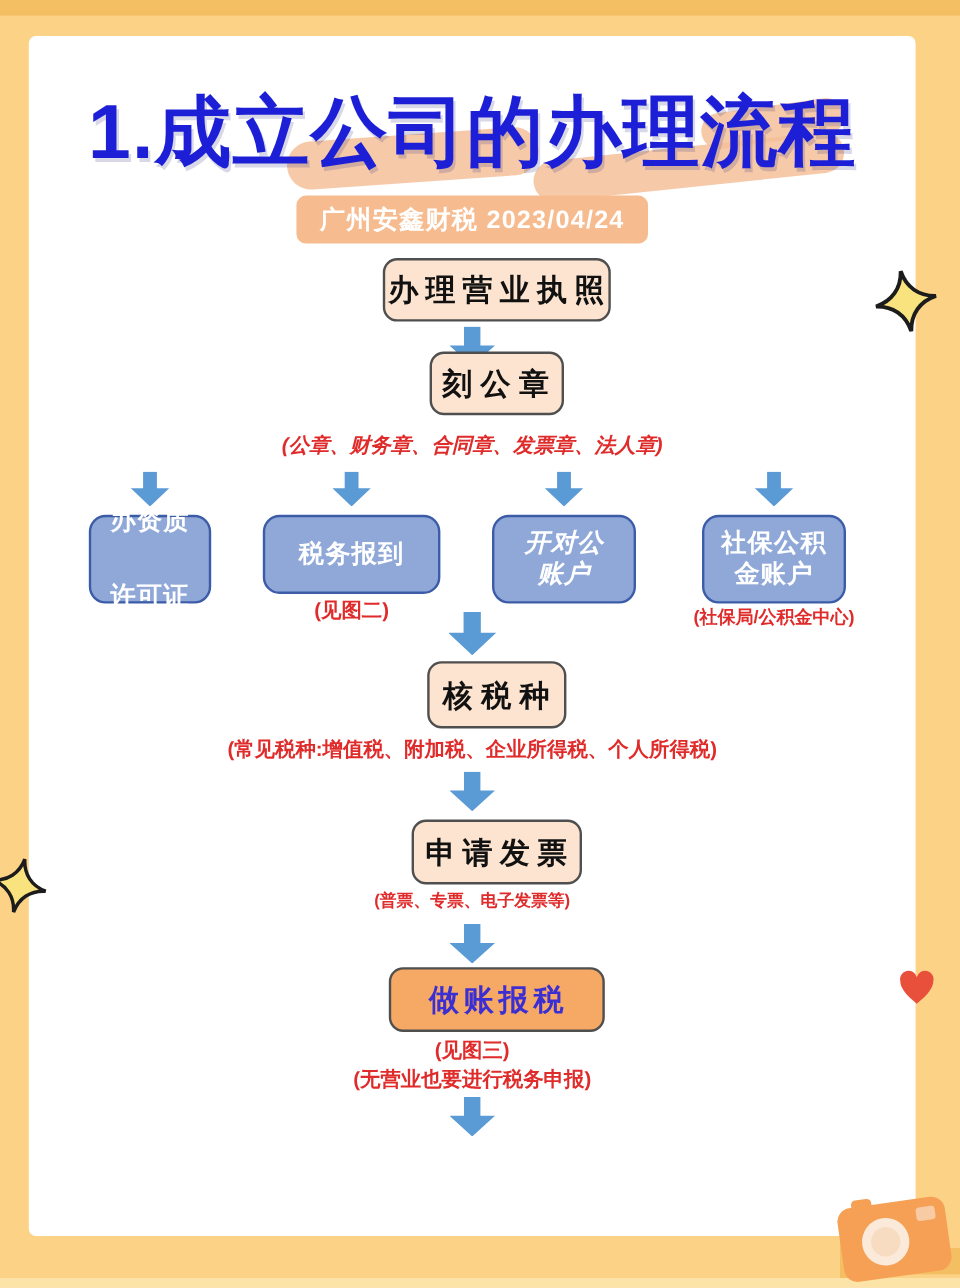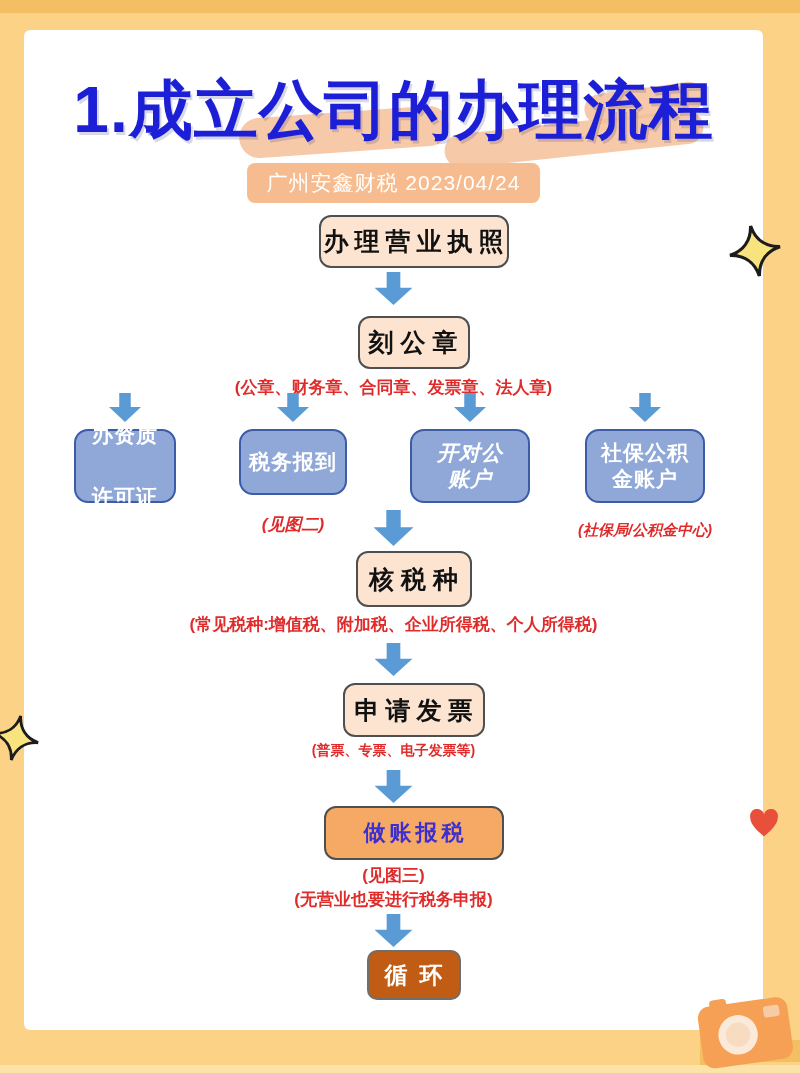--- a/index.html
+++ b/index.html
@@ -26,21 +26,21 @@
   .title-wrap { position:absolute; top:30px; left:0; width:739px; height:105px; text-align:center; }
   .brush { position:absolute; background:#f5c09a; opacity:.85; border-radius:24px; }
   .brush.b1 { left:215px; top:52px; width:210px; height:40px; transform:rotate(-4deg); }
   .brush.b2 { left:420px; top:62px; width:260px; height:34px; transform:rotate(-6deg); }
   .brush.b3 { left:560px; top:28px; width:120px; height:30px; transform:rotate(-8deg); }
   .page-title { position:relative; font-size:64px; font-weight:800; letter-spacing:1px;
     color:var(--title-blue,#1c1fd6); line-height:100px; white-space:nowrap;
     text-shadow:2px 3px 0 rgba(40,40,120,.18); }
 
   .badge { position:absolute; top:133px; left:50%; transform:translateX(-50%);
-    background:var(--badge-peach,#f6bc90); color:#ffffff; font-weight:400; font-size:21px;
+    background:var(--badge-peach,#f6bc90); color:#ffffff; font-weight:700; font-size:21px;
     padding:6px 20px; border-radius:8px; white-space:nowrap; letter-spacing:1px; }
 
   
   .node { position:absolute; left:50%; transform:translateX(-50%);
     display:flex; align-items:center; justify-content:center; text-align:center;
     white-space:nowrap;margin-left:20px; }
   .peach { background:var(--peach-box-fill,#fce4d0); border:2.5px solid #4f4f4f;
     border-radius:12px; color:#111; font-weight:800; }
   .orange { background:var(--orange-box-fill,#f5a964); border:2.5px solid #4f4f4f;
     border-radius:12px; color:var(--bookkeeping-text-blue,#3c2fd2); font-weight:800; }
@@ -56,24 +56,24 @@
   .arrow.main { position:absolute; left:50%; transform:translateX(-50%); width:38px; height:33px; }
   .arrow.small { width:32px; height:29px; }
 
   
   .branches { position:absolute; top:363px; left:0; width:739px; height:140px; }
   .branch { position:absolute; display:flex; flex-direction:column; align-items:center; width:170px; }
   .branch .bbox { margin-top:7px; display:flex; flex-direction:column; align-items:center;
     justify-content:center; background:var(--blue-box-fill,#8fa8d8);
     border:2px solid #3c5ca8; border-radius:14px; color:#fff; font-weight:800;
     font-size:21px; line-height:26px; letter-spacing:1px; white-space:nowrap; }
-  .branch .bnote { margin-top:18px; color:var(--note-red,#e02b2b); font-weight:700;
-    font-size:15px; white-space:nowrap;font-style:italic; }
+  .branch .bnote { margin-top:2px; color:var(--note-red,#e02b2b); font-weight:700;
+    font-size:15px; white-space:nowrap; }
   .branch.p1 { left:16px; }  .branch.p1 .bbox { width:102px; height:74px;gap:36px; }
-  .branch.p2 { left:184px; } .branch.p2 .bbox { width:108px; height:66px; }
+  .branch.p2 { left:184px; } .branch.p2 .bbox { width:148px; height:66px; }
   .branch.p2 .bnote { font-size:17px; }
   .branch.p3 { left:361px;font-style:italic; } .branch.p3 .bbox { width:120px; height:74px; }
   .branch.p4 { left:536px; } .branch.p4 .bbox { width:120px; height:74px; }
 
   
   .sparkle { position:absolute; }
   .sparkle.tr { left:728px; top:222px; width:54px; height:58px; transform:rotate(-10deg); }
   .sparkle.bl { left:-8px; top:712px; width:48px; height:52px; transform:rotate(12deg); }
   .heart { position:absolute; left:748px; top:808px; width:32px; height:30px; }
   .camera { position:absolute; left:698px; top:994px; width:94px; height:72px; transform:rotate(-8deg); }
@@ -94,23 +94,23 @@
     <div class="brush b3"></div>
     <div class="page-title">1.成立公司的办理流程</div>
   </div>
 
   <div class="badge">广州安鑫财税 2023/04/24</div>
 
   <div class="node peach" style="top:185px; width:190px; height:53px; font-size:25px; letter-spacing:6px; padding-left:6px;">办理营业执照</div>
 
   <div class="arrow main" style="top:242px;"></div>
 
-  <div class="node peach" style="top:286px; width:112px; height:53px; font-size:25px; letter-spacing:7px; padding-left:6px;">刻公章</div>
+  <div class="node peach" style="top:263px; width:112px; height:53px; font-size:25px; letter-spacing:7px; padding-left:6px;">刻公章</div>
 
-  <div class="note" style="top:346px; font-size:17px;">(公章、财务章、合同章、发票章、法人章)</div>
+  <div class="note" style="top:330px; font-size:17px;font-style:italic;">(公章、财务章、合同章、发票章、法人章)</div>
 
   <div class="branches">
     <div class="branch p1">
       <div class="arrow small"></div>
       <div class="bbox">
         <span>办资质</span>
         <span>许可证</span>
       </div>
       <div class="bnote"></div>
     </div>
@@ -147,28 +147,27 @@
   <div class="note" style="top:583px; font-size:17px;">(常见税种:增值税、附加税、企业所得税、个人所得税)</div>
 
   <div class="arrow main" style="top:613px;"></div>
 
   <div class="node peach" style="top:653px; width:142px; height:54px; font-size:25px; letter-spacing:6px; padding-left:6px;">申请发票</div>
 
   <div class="note" style="top:712px; font-size:14px;">(普票、专票、电子发票等)</div>
 
   <div class="arrow main" style="top:740px;"></div>
 
-  <div class="node orange" style="top:776px; width:180px; height:54px; font-size:22px; letter-spacing:4px; padding-left:4px;">做账报税</div>
+  <div class="node orange" style="top:776px; width:180px; height:54px; font-size:25px; letter-spacing:4px; padding-left:4px;">做账报税</div>
 
   <div class="note" style="top:834px; font-size:17px;">(见图三)</div>
   <div class="note" style="top:858px; font-size:17px;">(无营业也要进行税务申报)</div>
 
   <div class="arrow main" style="top:884px;"></div>
 
-  <div class="node loopbox" style="top:920px; width:94px; height:50px; font-size:23px; letter-spacing:12px; padding-left:12px;">循环</div>
 
 </div>
 
 <svg class="sparkle tr" viewBox="0 0 100 100">
   <path d="M50 3 C54 29 71 46 97 50 C71 54 54 71 50 97 C46 71 29 54 3 50 C29 46 46 29 50 3 Z" fill="#f9e37f" stroke="#1c1c1c" stroke-width="6"></path>
 </svg>
 <svg class="sparkle bl" viewBox="0 0 100 100">
   <path d="M50 3 C54 29 71 46 97 50 C71 54 54 71 50 97 C46 71 29 54 3 50 C29 46 46 29 50 3 Z" fill="#f9e37f" stroke="#1c1c1c" stroke-width="6"></path>
 </svg>
 <svg class="heart" viewBox="0 0 100 92">

